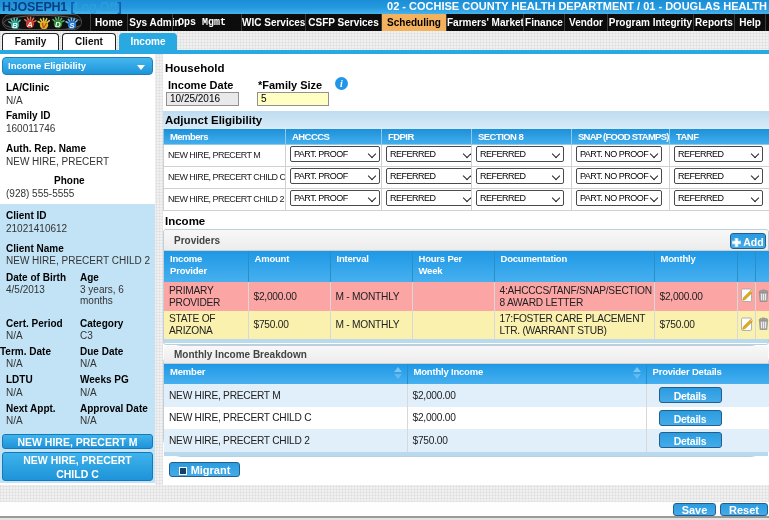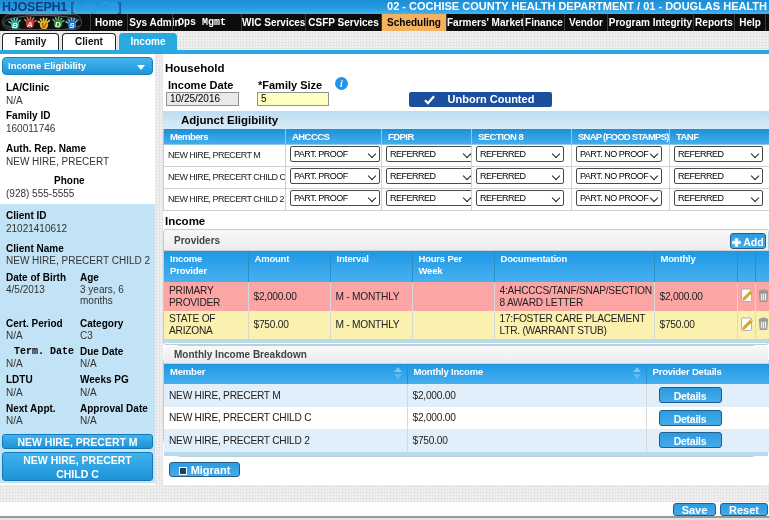--- a/index.html
+++ b/index.html
@@ -182,21 +182,21 @@
   <div class="sblabel" style="left:6px; top:189px;">Client Name</div>
   <div class="sbval" style="left:6px; top:201px;">NEW HIRE, PRECERT CHILD 2</div>
   <div class="sblabel" style="left:6px; top:218px;">Date of Birth</div>
   <div class="sbval" style="left:6px; top:230px;">4/5/2013</div>
   <div class="sblabel" style="left:80px; top:218px;">Age</div>
   <div class="sbval" style="left:80px; top:230px;">3 years, 6<br>months</div>
   <div class="sblabel" style="left:6px; top:264px;">Cert. Period</div>
   <div class="sbval" style="left:6px; top:276px;">N/A</div>
   <div class="sblabel" style="left:80px; top:264px;">Category</div>
   <div class="sbval" style="left:80px; top:276px;">C3</div>
-  <div class="sblabel" style="left:14px; top:292px;font-family:Liberation Mono, monospace;">Term. Date</div>
+  <div class="sblabel" style="left:0; top:292px;">Term. Date</div>
   <div class="sbval" style="left:6px; top:304px;">N/A</div>
   <div class="sblabel" style="left:80px; top:292px;">Due Date</div>
   <div class="sbval" style="left:80px; top:304px;">N/A</div>
   <div class="sblabel" style="left:6px; top:320px;">LDTU</div>
   <div class="sbval" style="left:6px; top:333px;">N/A</div>
   <div class="sblabel" style="left:80px; top:320px;">Weeks PG</div>
   <div class="sbval" style="left:80px; top:333px;">N/A</div>
   <div class="sblabel" style="left:6px; top:349px;">Next Appt.</div>
   <div class="sbval" style="left:6px; top:361px;">N/A</div>
   <div class="sblabel" style="left:80px; top:349px;">Approval Date</div>
@@ -205,26 +205,23 @@
   <div class="sbbtn" style="top:398px; height:29px; line-height:14px;">NEW HIRE, PRECERT<br>CHILD C</div>
 </div>
 
 <div id="content">
   <div class="h1" style="left:2px; top:8px;">Household</div>
   <div class="lbl" style="left:5px; top:25px;">Income Date</div>
   <div class="lbl" style="left:95px; top:25px;">*Family Size</div>
   <div id="infoicon">i</div>
   <div class="inp" style="left:3px; top:38px; width:73px; background:#e9e9e9;">10/25/2016</div>
   <div class="inp" style="left:94px; top:38px; width:72px; background:#ffffc2;">5</div>
-  <div id="unborn"><svg class="chk" width="11" height="10" viewBox="0 0 11 10" style="position:absolute; left:15px; top:3px;">
-        <path d="M1 5.2 L4 8.2 L10 1.2" fill="none" stroke="#fff" stroke-width="2.2"></path>
-      </svg><span style="margin-left:21px;">Unborn Counted</span></div>
 
   <div id="adjband" style="position:absolute; left:0; top:57px; width:606px; height:18px; background:linear-gradient(#bedcf0,#d8ecf9);"></div>
-  <div class="h1" style="left:18px; top:60px;">Adjunct Eligibility</div>
+  <div class="h1" style="left:2px; top:60px;">Adjunct Eligibility</div>
   <table id="adj" style="table-layout:fixed;">
     <colgroup>
         <col style="width:122px">
         <col style="width:96px">
         <col style="width:90px">
         <col style="width:100px">
         <col style="width:98px">
         <col style="width:100px">
       </colgroup>
     <tbody>

